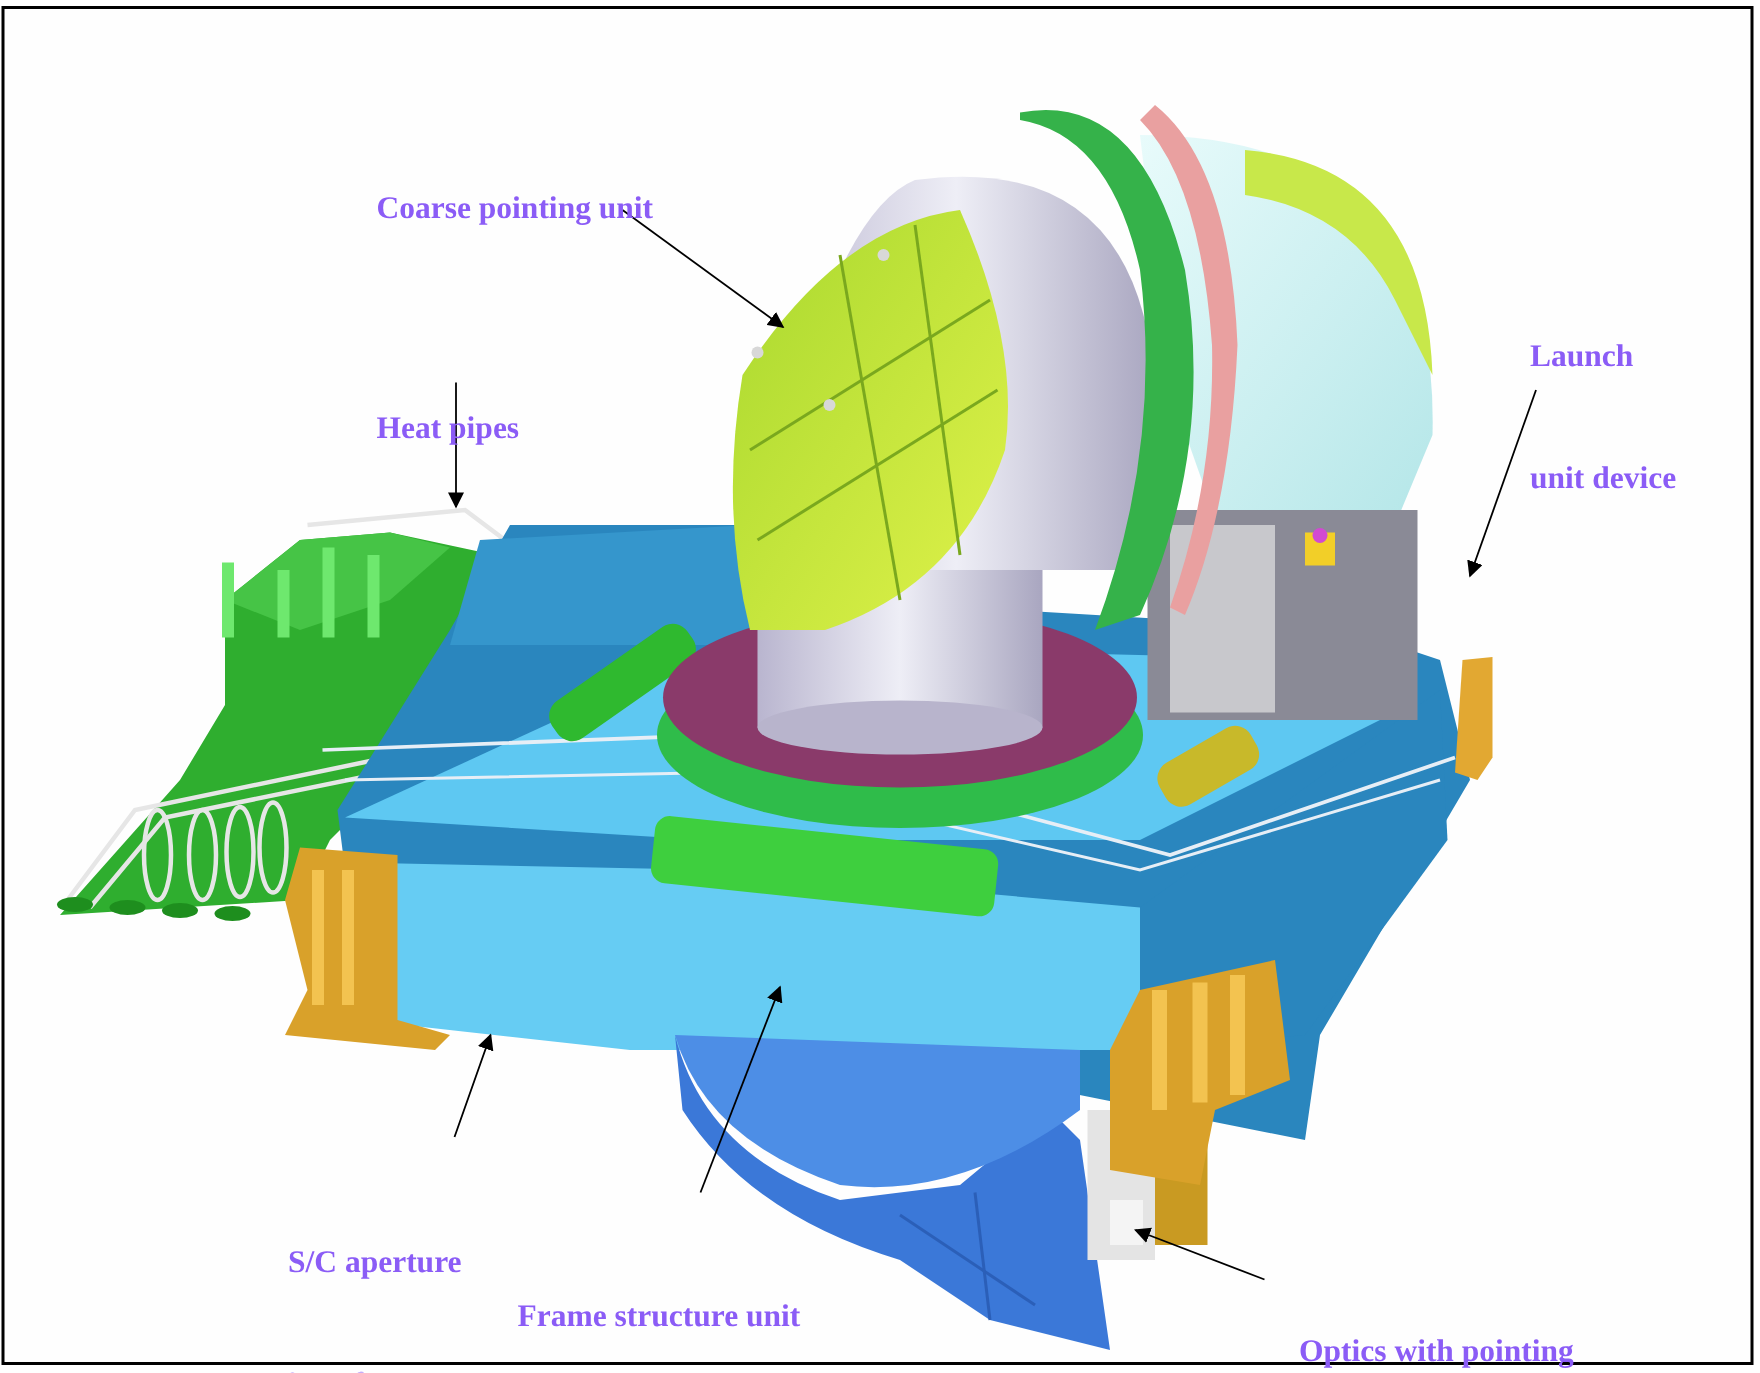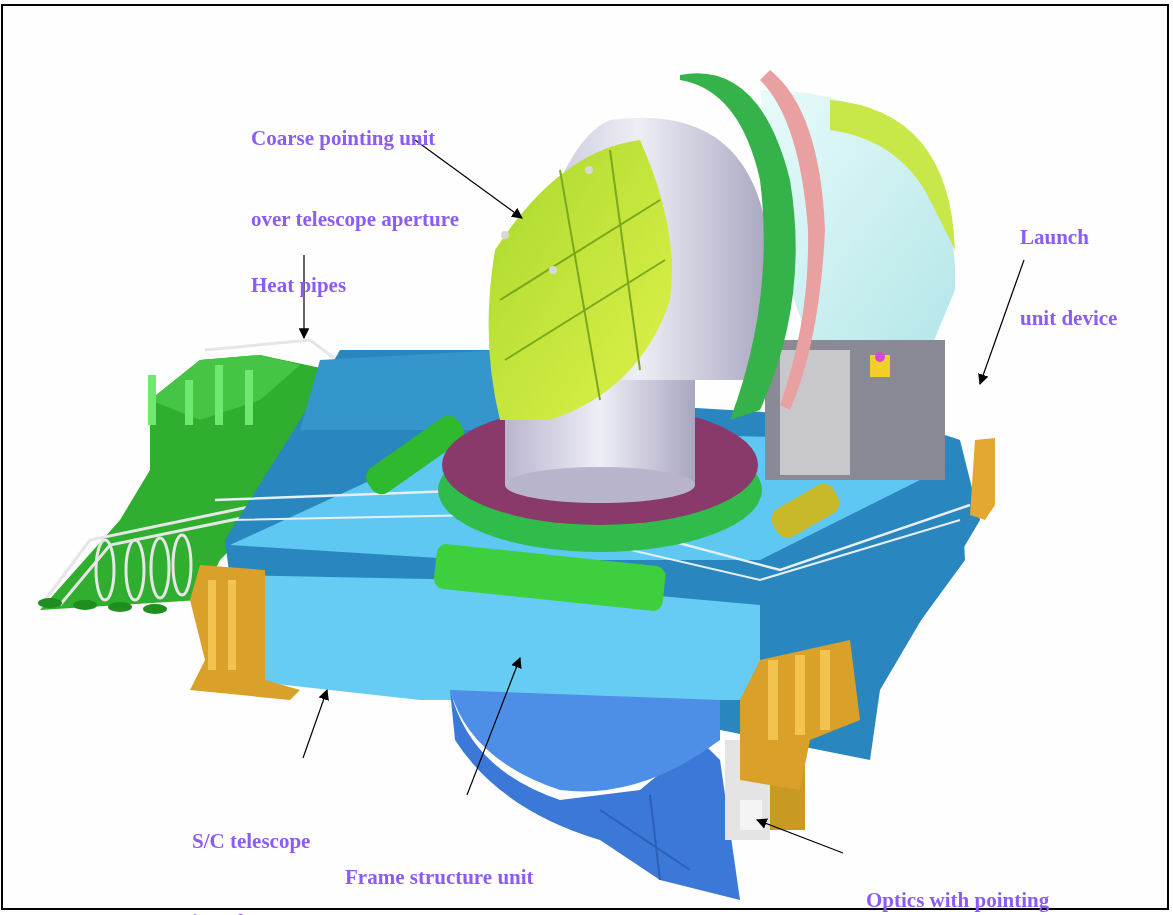--- a/index.html
+++ b/index.html
@@ -159,31 +159,30 @@
     <line x1="304" y1="255" x2="304" y2="338" marker-end="url(#arrowhead)"></line>
     <line x1="1024" y1="260" x2="980" y2="384" marker-end="url(#arrowhead)"></line>
     <line x1="303" y1="758" x2="327" y2="690" marker-end="url(#arrowhead)"></line>
     <line x1="467" y1="795" x2="520" y2="658" marker-end="url(#arrowhead)"></line>
     <line x1="843" y1="853" x2="757" y2="820" marker-end="url(#arrowhead)"></line>
   </g>
 </svg>
 
 <div class="label" style="left:251px; top:71px;">
   <span>Coarse pointing unit</span>
-  <span>over telescope aperture</span>
 </div>
 <div class="label" style="left:251px; top:218px;text-align:right;">
   <span>Heat pipes</span>
 </div>
 <div class="label" style="left:1020px; top:170px;">
   <span>Launch</span>
   <span>unit device</span>
 </div>
 <div class="label" style="left:192px; top:774px;">
-  <span>S/C telescope</span>
+  <span>S/C aperture</span>
   <span>interfaces</span>
 </div>
 <div class="label" style="left:345px; top:810px;">
   <span>Frame structure unit</span>
   
 </div>
 <div class="label" style="left:866px; top:833px;">
   <span>Optics with pointing</span>
   
 </div>

